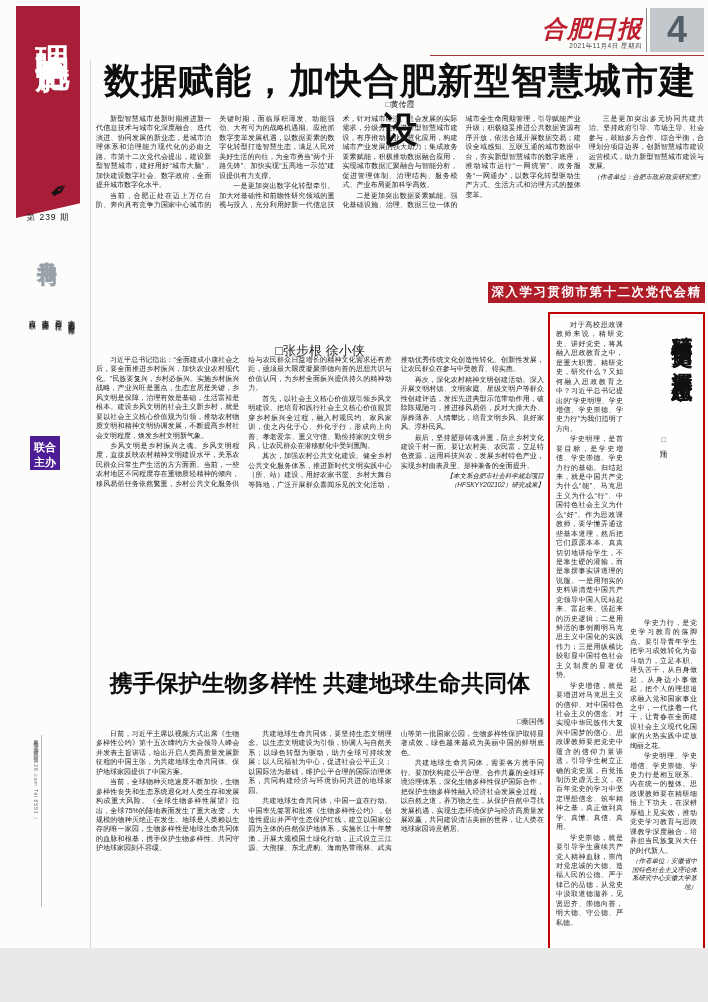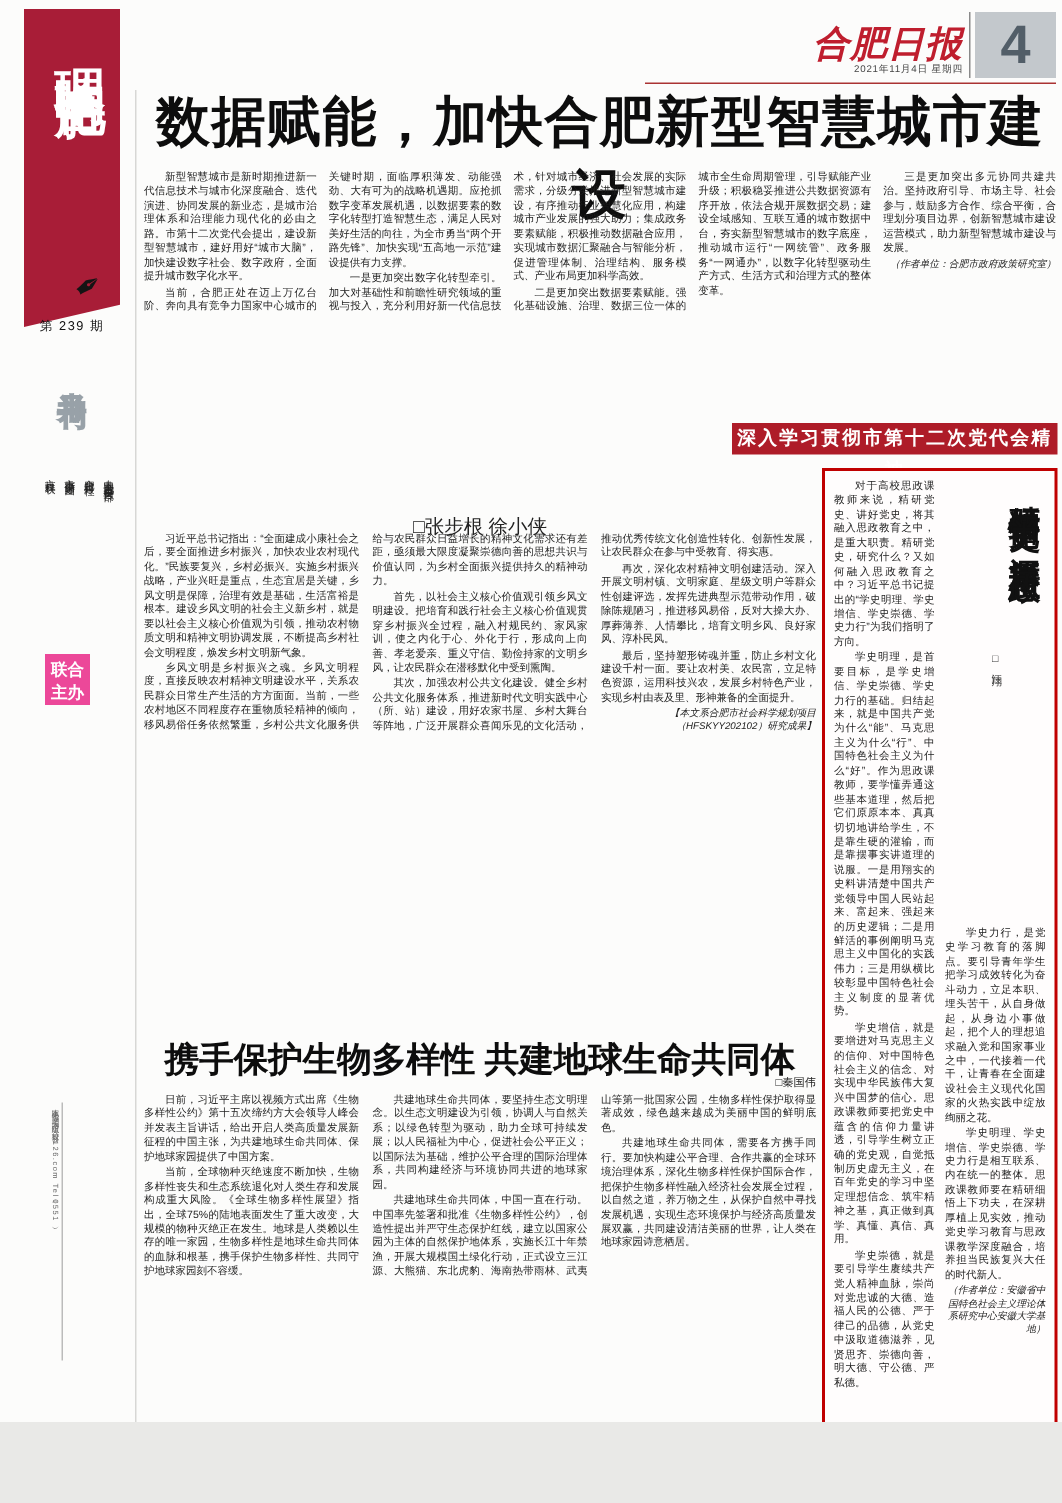--- a/index.html
+++ b/index.html
@@ -21,21 +21,21 @@
           clip-path:polygon(0 0,100% 0,100% 93%,0 100%);}
   .ribbon-title{position:absolute;left:14px;top:12px;writing-mode:vertical-rl;text-orientation:upright;
           color:#fff;font-family:"DejaVu Serif",serif;font-weight:bold;font-size:34px;letter-spacing:5px;}
   .pen{position:absolute;left:34px;top:172px;font-size:22px;color:#141414;transform:rotate(-35deg);}
   .issue{left:16px;top:212px;width:64px;text-align:center;font-size:8.5px;color:#111;letter-spacing:1px;}
   .periodical{left:34px;top:246px;writing-mode:vertical-rl;text-orientation:upright;font-size:19px;
           font-weight:bold;color:#eef1f3;-webkit-text-stroke:1px #98a1a8;letter-spacing:3px;}
   .orgs{left:24px;top:314px;height:116px;writing-mode:vertical-rl;text-orientation:upright;
           font-size:7px;color:#222;letter-spacing:1px;}
   .orgs div{margin-left:3px;}
-  .seal{left:30px;top:436px;width:30px;height:34px;background:#ec4899;color:#fff;font-weight:bold;
+  .seal{left:30px;top:436px;width:30px;height:34px;background:#4c1d95;color:#fff;font-weight:bold;
           font-size:11px;line-height:1.35;text-align:center;padding-top:4px;box-sizing:border-box;}
   .imprint{left:33px;top:735px;height:172px;writing-mode:vertical-rl;font-size:5px;color:#666;
           letter-spacing:1px;border-right:1px solid #bbb;padding-right:2px;}
   .side-sep{left:90px;top:60px;width:1px;height:930px;background:#d7d7d5;}
 
   
   .banner{left:488px;top:282px;width:217px;height:21px;background:#ae1c28;color:#fff;
           font-size:12.5px;font-weight:bold;text-align:center;line-height:21px;letter-spacing:1.5px;}
 
   
@@ -49,21 +49,21 @@
   .a1-title{left:96px;top:57px;width:608px;font-size:36px;letter-spacing:1px;}
   .a1-byline{left:96px;top:99px;width:608px;}
   .a1-body{left:96px;top:114px;width:608px;height:164px;column-count:5;column-gap:8px;}
 
   
   .a2-title{left:96px;top:311px;width:448px;font-size:27px;}
   .a2-byline{left:96px;top:342px;width:448px;font-size:13px;}
   .a2-body{left:96px;top:355px;width:448px;height:328px;column-count:3;column-gap:9px;}
 
   
-  .a3-title{left:96px;top:691px;width:448px;font-size:23px;}
+  .a3-title{left:96px;top:668px;width:448px;font-size:23px;}
   .a3-byline{left:96px;top:717px;width:448px;font-size:7.5px;text-align:right;}
   .a3-body{left:96px;top:729px;width:448px;height:260px;column-count:3;column-gap:9px;}
 
   
   .redbox{left:548px;top:312px;width:157px;height:679px;border:2px solid #c00000;background:#fffdfd;
           box-sizing:border-box;padding:6px 6px;display:flex;gap:7px;}
   .rb-col{flex:1;min-width:0;overflow:hidden;}
   .rb-headblock{position:relative;height:298px;}
   .rb-title{position:absolute;right:1px;top:0;height:298px;writing-mode:vertical-rl;
           text-orientation:upright;font-size:21px;font-weight:900;letter-spacing:2px;color:#111;}
@@ -91,20 +91,21 @@
       <div>中共合肥市委宣传部</div>
       <div>合肥日报社</div>
       <div>市委讲师团</div>
       <div>市社科联</div>
     </div>
   <div class="abs seal">联合主办</div>
   <div class="abs imprint">本版责编 美编 组版 校对 ＠126.com Tel（0551）</div>
   <div class="abs side-sep"></div>
 
   <div class="abs h-title a1-title">数据赋能，加快合肥新型智慧城市建设</div>
+  <div class="abs byline a1-byline">□黄传霞</div>
   <div class="abs bodytext a1-body">
     <div>
         <p class="para">新型智慧城市是新时期推进新一代信息技术与城市化深度融合、迭代演进、协同发展的新业态，是城市治理体系和治理能力现代化的必由之路。市第十二次党代会提出，建设新型智慧城市，建好用好“城市大脑”，加快建设数字社会、数字政府，全面提升城市数字化水平。</p>
         <p class="para">当前，合肥正处在迈上万亿台阶、奔向具有竞争力国家中心城市的关键时期，面临厚积薄发、动能强劲、大有可为的战略机遇期。应抢抓数字变革发展机遇，以数据要素的数字化转型打造智慧生态，满足人民对美好生活的向往，为全市勇当“两个开路先锋”、加快实现“五高地一示范”建设提供有力支撑。</p>
         <p class="para">一是更加突出数字化转型牵引。加大对基础性和前瞻性研究领域的重视与投入，充分利用好新一代信息技术，针对城市经济、社会发展的实际需求，分级分类推进新型智慧城市建设，有序推动行业智慧化应用，构建城市产业发展的强大助力；集成政务要素赋能，积极推动数据融合应用，实现城市数据汇聚融合与智能分析，促进管理体制、治理结构、服务模式、产业布局更加科学高效。</p>
         <p class="para">二是更加突出数据要素赋能。强化基础设施、治理、数据三位一体的城市全生命周期管理，引导赋能产业升级；积极稳妥推进公共数据资源有序开放，依法合规开展数据交易；建设全域感知、互联互通的城市数据中台，夯实新型智慧城市的数字底座，推动城市运行“一网统管”、政务服务“一网通办”，以数字化转型驱动生产方式、生活方式和治理方式的整体变革。</p>
         <p class="para">三是更加突出多元协同共建共治。坚持政府引导、市场主导、社会参与，鼓励多方合作、综合平衡，合理划分项目边界，创新智慧城市建设运营模式，助力新型智慧城市建设与发展。</p>
       </div>
     <p class="endnote">（作者单位：合肥市政府政策研究室）</p>
   </div>

